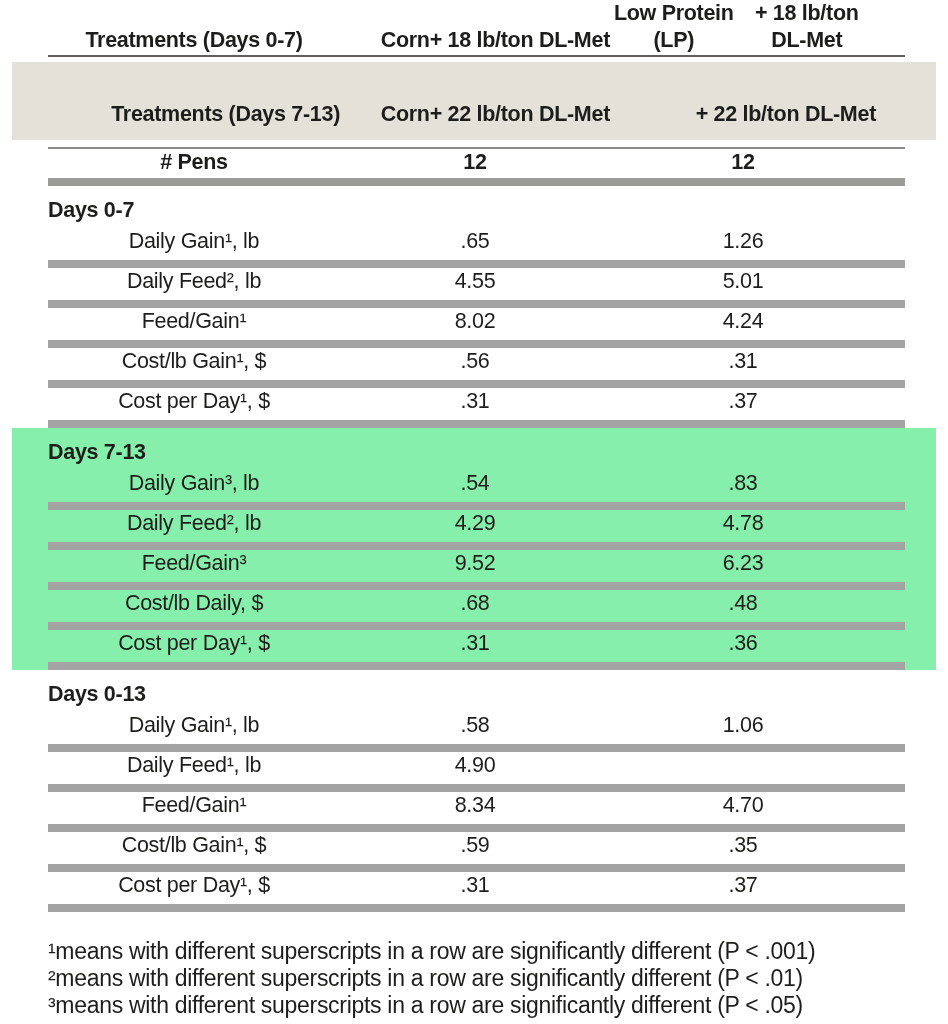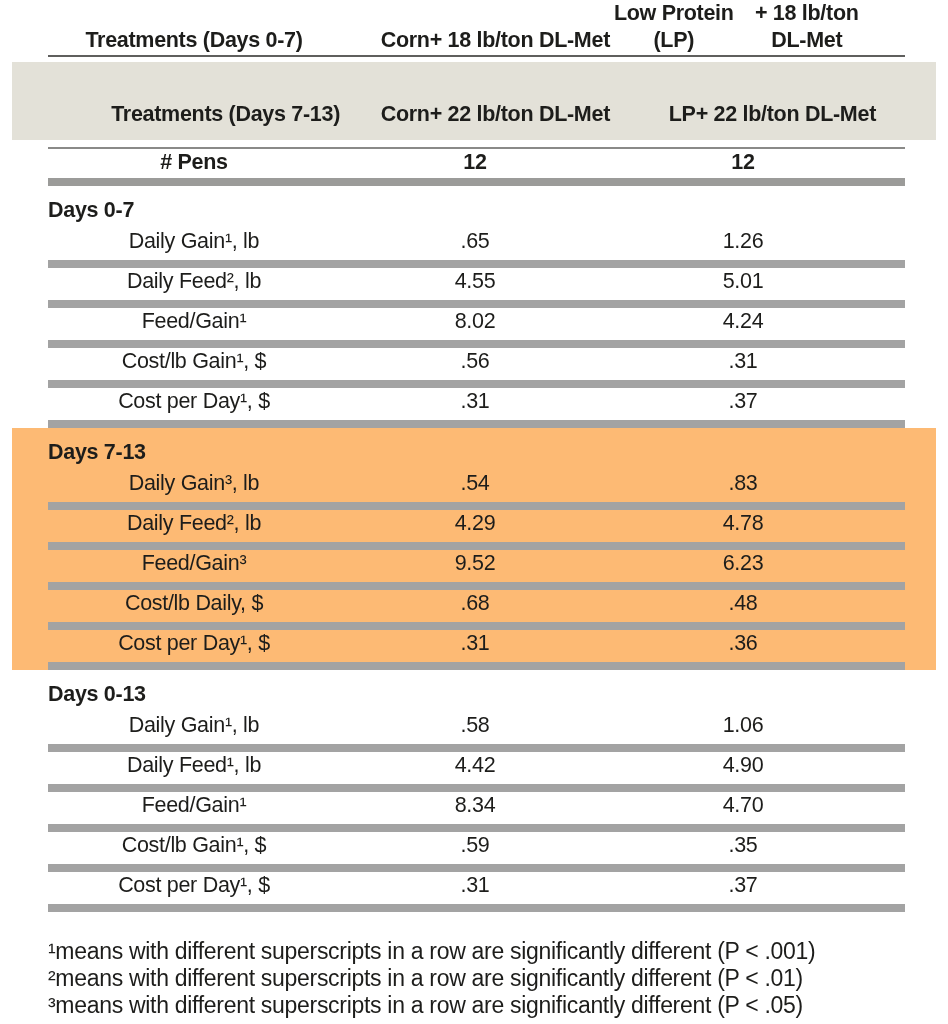--- a/index.html
+++ b/index.html
@@ -53,21 +53,21 @@
     border-bottom: 8px solid #a3a3a3;
   }
   .row-pens { height: 37px; border-bottom-color: #9b9b99; }
   .section-title {
     height: 40px;
     display: flex;
     align-items: flex-end;
     padding-bottom: 4px;
   }
   .section-shaded {
-    background: #fdba74;
+    background: #86efac;
     margin: 0 -31px 0 -36px;
     padding: 2px 31px 0 36px;
   }
   .section-plain { padding-top: 2px; }
 
   
   .footnotes {
     margin-top: 26px;
     font-size: 23px;
     letter-spacing: -0.3px;
@@ -93,21 +93,20 @@
 
   <div class="grid3 hdr hdr-shaded band fs bold">
     <div class="cell-label two-line">
       <div>Treatments (Days 7-13)</div>
     </div>
     <div class="cell-val two-line">
       <div>Corn</div>
       <div>+ 22 lb/ton DL-Met</div>
     </div>
     <div class="cell-val two-line">
-      <div>LP</div>
       <div>+ 22 lb/ton DL-Met</div>
     </div>
   </div>
 
   <div class="rule-strong"></div>
 
   <div class="grid3 row row-pens fs bold">
     <div class="cell-label"># Pens</div>
     <div class="cell-val">12</div>
     <div class="cell-val">12</div>
@@ -188,21 +187,20 @@
     <div class="section-title fs bold">Days 0-13</div>
     <div class="rows">
   <div class="grid3 row fs">
     <div class="cell-label">Daily Gain¹, lb</div>
     <div class="cell-val">.58</div>
     <div class="cell-val">1.06</div>
   </div>
 
   <div class="grid3 row fs">
     <div class="cell-label">Daily Feed¹, lb</div>
-    <div class="cell-val">4.42</div>
     <div class="cell-val">4.90</div>
   </div>
 
   <div class="grid3 row fs">
     <div class="cell-label">Feed/Gain¹</div>
     <div class="cell-val">8.34</div>
     <div class="cell-val">4.70</div>
   </div>
 
   <div class="grid3 row fs">

